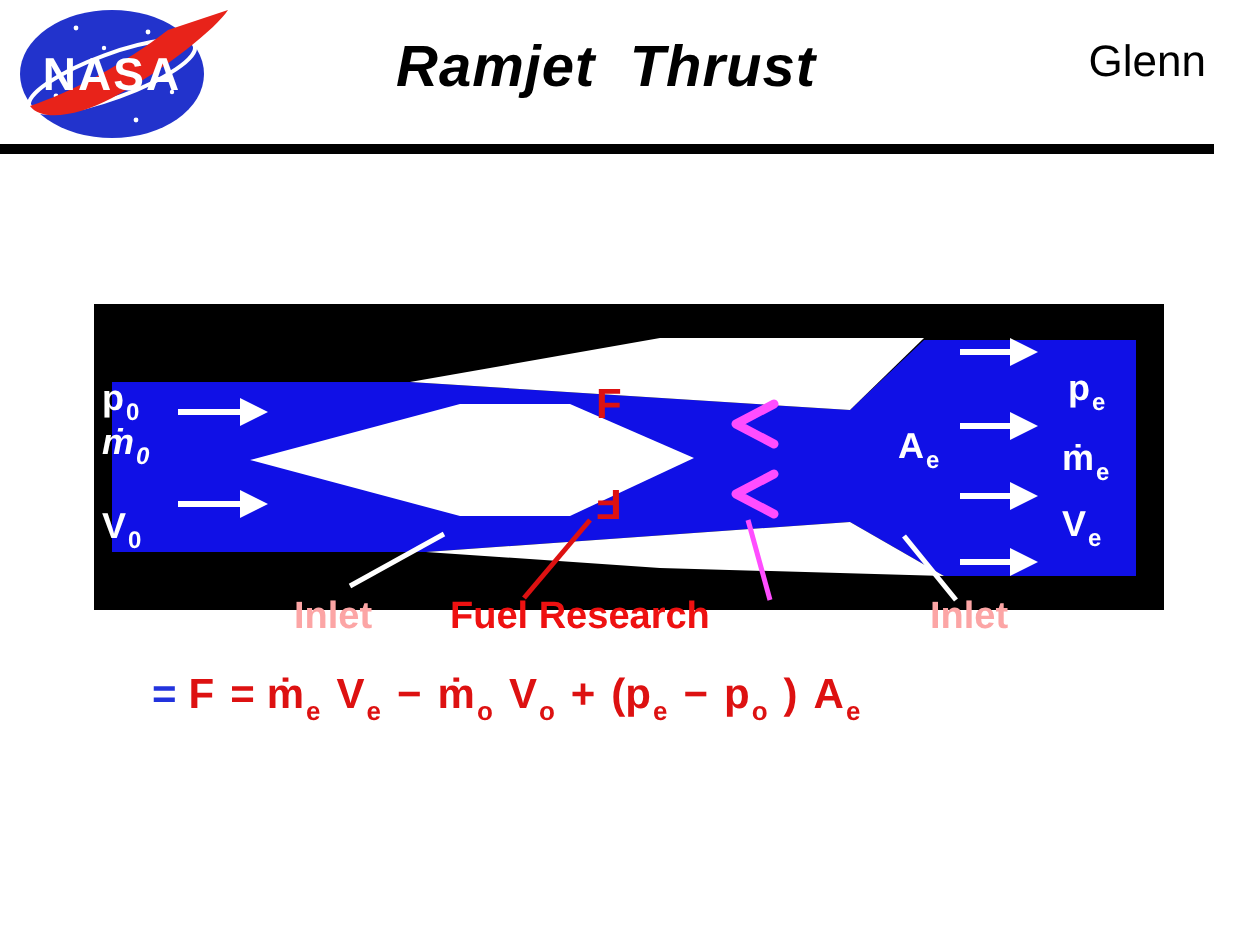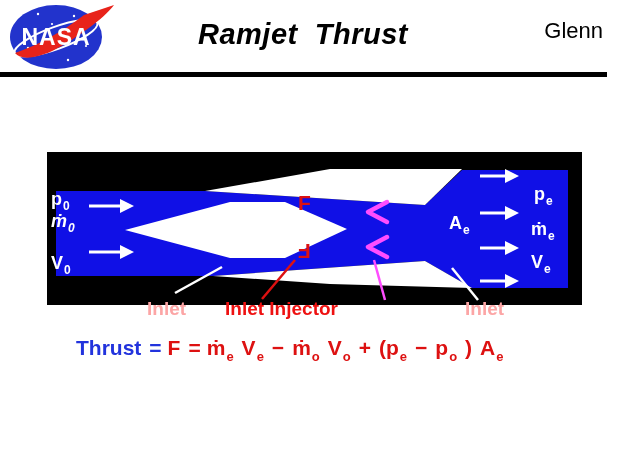--- a/index.html
+++ b/index.html
@@ -123,26 +123,25 @@
     <span>V</span><span class="sub">e</span>
   </div>
   <div class="dlabel" style="left:402px;top:62px;">
     <span>A</span><span class="sub">e</span>
   </div>
 
   <div class="finj" style="left:251px;top:40px;">F</div>
   <div class="finj flip" style="left:251px;top:89px;">F</div>
 
   <div class="bottom-label white" style="left:100px;">Inlet</div>
-  <div class="bottom-label red" style="left:178px;">Inlet Injector</div>
+  <div class="bottom-label red" style="left:178px;">Fuel Research</div>
   <div class="bottom-label white" style="left:418px;">Inlet</div>
 </div>
 
 <div class="equation">
-  <span class="eq-tok eq-blue">Thrust</span>
   <span class="eq-tok eq-eq eq-blue">=</span>
   <span class="eq-tok">F</span>
   <span class="eq-tok eq-eq">=</span>
   <span class="eq-tok"><span>ṁ</span><span class="sub">e</span></span>
   <span class="eq-tok"><span>V</span><span class="sub">e</span></span>
   <span class="eq-tok">−</span>
   <span class="eq-tok"><span>ṁ</span><span class="sub">o</span></span>
   <span class="eq-tok"><span>V</span><span class="sub">o</span></span>
   <span class="eq-tok">+</span>
   <span class="eq-tok"><span>(p</span><span class="sub">e</span></span>

